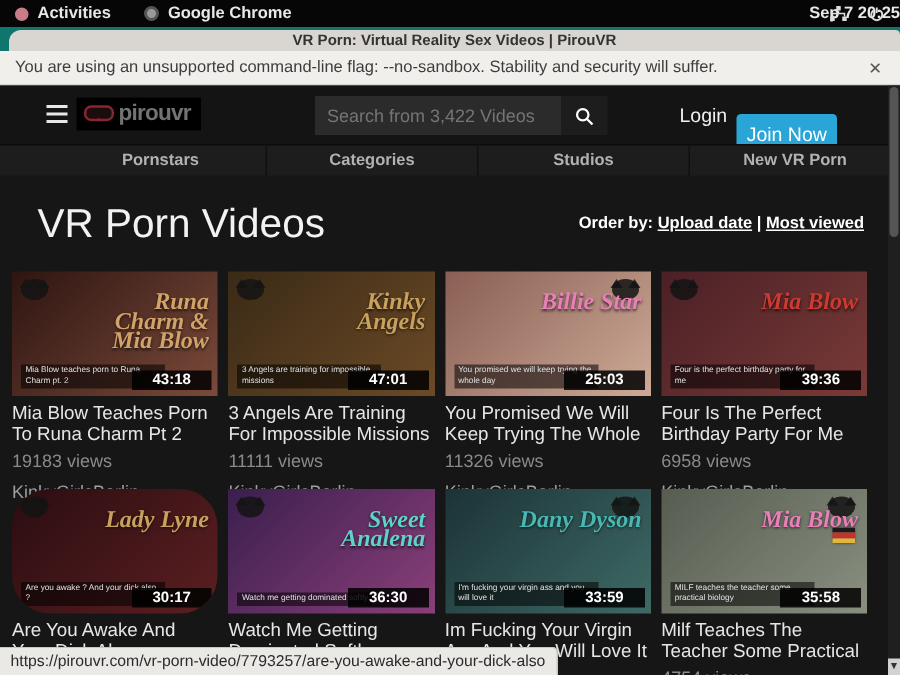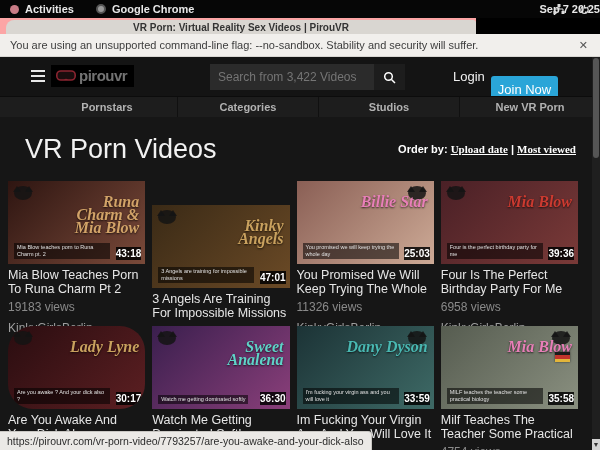--- a/index.html
+++ b/index.html
@@ -10,21 +10,21 @@
   .sysbar { position:absolute; top:0; left:0; width:600px; height:18px; background:#060606;
             display:flex; align-items:center; color:#e8e8e8; font-size:11px; font-weight:700; }
   .sysbar .left { display:flex; align-items:center; gap:6px; margin-left:10px; }
   .dot-icon { width:9px; height:9px; border-radius:50%; background:#c97c86; display:inline-block; }
   .chrome-icon { width:10px; height:10px; border-radius:50%; background:#9a9a9a; border:2px solid #555; display:inline-block; margin-left:16px; }
   .sysbar .clock { position:absolute; left:0; right:0; text-align:right; font-weight:700; }
   .sysbar .right { margin-left:auto; display:flex; align-items:center; gap:14px; margin-right:10px; z-index:2; }
   .sysbar svg { display:block; }
 
   
-  .tabstrip { position:absolute; top:18px; left:0; width:476px; height:16px; background:#fca5a5; }
+  .tabstrip { position:absolute; top:18px; left:0; width:600px; height:16px; background:#0f766e; }
   .tab { position:absolute; left:6px; right:0; top:2px; bottom:0; background:#d9d6d1;
          border-radius:8px 3px 0 0; display:flex; align-items:center; justify-content:center;
          font-size:10px; font-weight:700; color:#333; }
 
   
   .warnbar { position:absolute; top:34px; left:0; width:600px; height:23px; background:#f1efec;
              border-bottom:1px solid #d8d6d2; display:flex; align-items:center; }
   .warnbar .txt { font-size:11px; color:#3d3d3d; margin-left:10px; }
   .warnbar .close { margin-left:auto; margin-right:12px; color:#555; font-size:11px; cursor:default; }
 
@@ -49,41 +49,41 @@
   .nav { position:absolute; top:39px; left:0; width:600px; height:21px; background:#1d1d1d; display:flex; border-top:1px solid #0c0c0c;padding-left:37px; }
   .nav-item { flex:1; display:flex; align-items:center; justify-content:center; font-size:11px; font-weight:700;
               color:#b2b2b2; border-right:1px solid #101010; cursor:pointer; }
   .nav-item:last-child { border-right:none; }
 
   
   .page-head { position:absolute; top:60px; left:0; width:592px; height:64px; display:flex; align-items:center;
                justify-content:space-between; padding:0 16px 0 25px; }
   .page-title { color:#f2f2f2; font-size:27px; font-weight:500; }
   .order-by { color:#fff; font-size:11px; font-weight:700; }
-  .order-by a { color:#fff; text-decoration:underline; cursor:pointer;font-family:Liberation Serif, serif; }
+  .order-by a { color:#fff; text-decoration:underline; cursor:pointer; }
 
   
   .grid { position:absolute; top:124px; left:0; width:592px; display:grid;
           grid-template-columns:repeat(4, 1fr); grid-auto-rows:145px; column-gap:7px; padding:0 14px 0 8px; }
   .card { position:relative; }
   .thumb { position:relative; width:100%; height:83px; overflow:hidden; cursor:pointer; }
   .catlogo { position:absolute; top:5px; left:6px; width:18px; height:14px; background:rgba(20,20,20,.85); border-radius:50%; }
   .catlogo.tr { left:auto; right:8px; }
   .catlogo .ear { position:absolute; top:-4px; width:0; height:0; border:4px solid transparent; border-bottom:6px solid rgba(20,20,20,.85); }
   .catlogo .ear.l { left:-1px; } .catlogo .ear.r { right:-1px; }
   .ovname { position:absolute; top:14px; left:34%; right:6px; text-align:right;
             font-family:Liberation Serif, serif; font-style:italic; font-weight:700; font-size:16px; line-height:13px;
             text-shadow:0 1px 2px rgba(0,0,0,.7); }
   .ovcap { position:absolute; bottom:5px; left:6px; max-width:70%; font-size:5.5px; line-height:7px; color:#e0e0e0;
            background:rgba(0,0,0,.55); padding:1px 3px; }
   .flag { position:absolute; top:26px; right:8px; width:15px; height:10px; display:none; box-shadow:0 0 2px rgba(0,0,0,.6); }
   .flag i { display:block; height:33.33%; }
   .flag .f1 { background:#1a1a1a; } .flag .f2 { background:#c0342b; } .flag .f3 { background:#e3b53a; }
   .dur { position:absolute; bottom:4px; right:4px; background:rgba(0,0,0,.85); color:#fff; font-size:10px;
-         font-weight:700; padding:1px 0; }
+         font-weight:700; padding:1px 14px; }
   .vtitle { margin-top:4px; color:#e6e6e6; font-size:12.5px; line-height:14px; height:28px; overflow:hidden; cursor:pointer; }
   .vviews { margin-top:4px; color:#8a8a8a; font-size:12px; }
   .vchannel { margin-top:7px; color:#9e9e9e; font-size:12px; cursor:pointer; }
 
   
   .scrollbar { position:absolute; top:0; right:0; width:8px; height:393px; background:#1f1f1f; }
   .scroll-thumb { position:absolute; top:1px; left:1px; width:6px; height:100px; background:#555; border-radius:3px; }
   .scroll-btn { position:absolute; bottom:0; left:0; width:8px; height:11px; background:#d2d2d2; color:#333;
                 font-size:7px; line-height:11px; text-align:center; }
 
@@ -181,21 +181,21 @@
         <div class="ovname" style="color: rgb(210, 163, 104);">Runa Charm &amp; Mia Blow</div>
         <div class="ovcap">Mia Blow teaches porn to Runa Charm pt. 2</div>
 
         <div class="dur">43:18</div>
       </div>
       <div class="vtitle">Mia Blow Teaches Porn To Runa Charm Pt 2</div>
       <div class="vviews">19183 views</div>
       <div class="vchannel">KinkyGirlsBerlin</div>
     </div>
     <div class="card">
-      <div class="thumb" style="background: linear-gradient(135deg, rgb(58, 42, 22) 0%, rgb(107, 74, 38) 100%); margin-top: 24px;">
+      <div class="thumb" style="background: linear-gradient(135deg, rgb(58, 42, 22) 0%, rgb(107, 74, 38) 100%);">
         <div class="catlogo">
             <span class="ear l"></span>
             <span class="ear r"></span>
           </div>
         <div class="ovname" style="color: rgb(201, 161, 94);">Kinky Angels</div>
         <div class="ovcap">3 Angels are training for impossible missions</div>
 
         <div class="dur">47:01</div>
       </div>
       <div class="vtitle">3 Angels Are Training For Impossible Missions</div>

